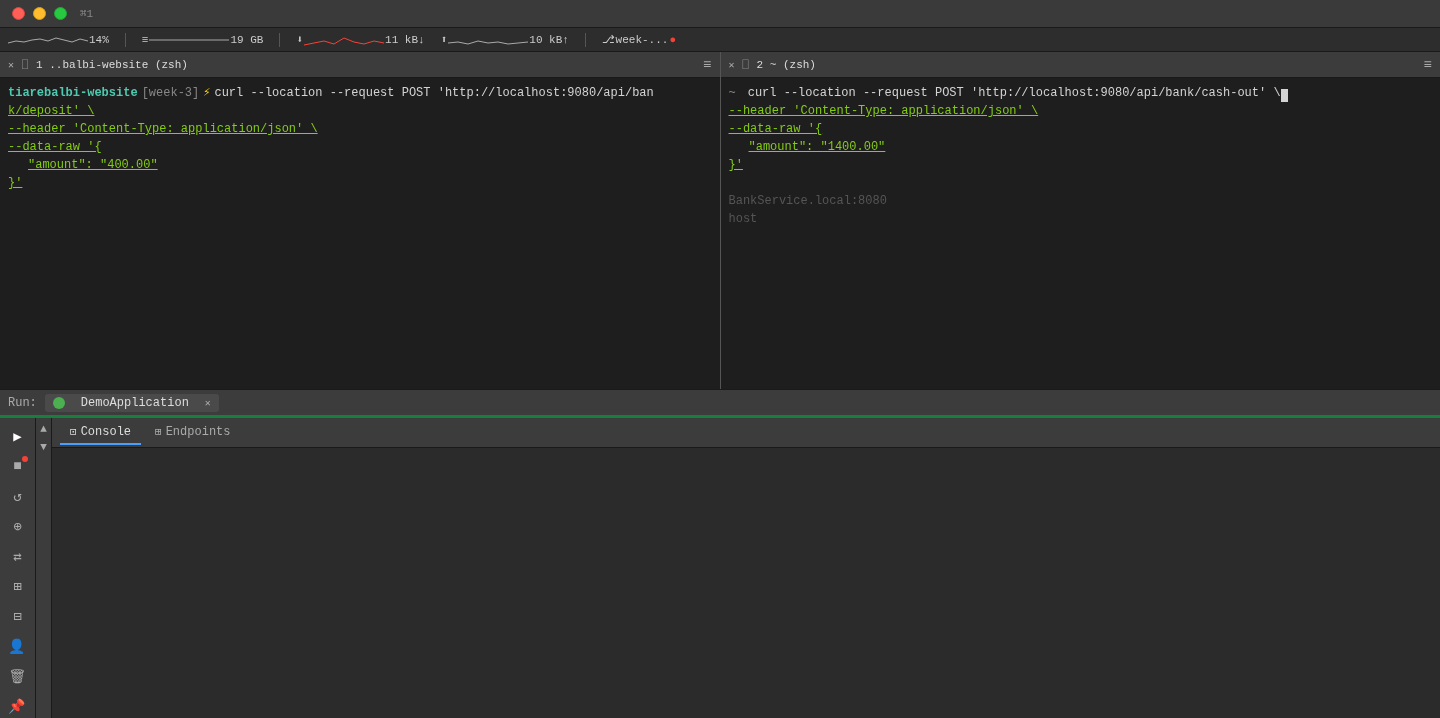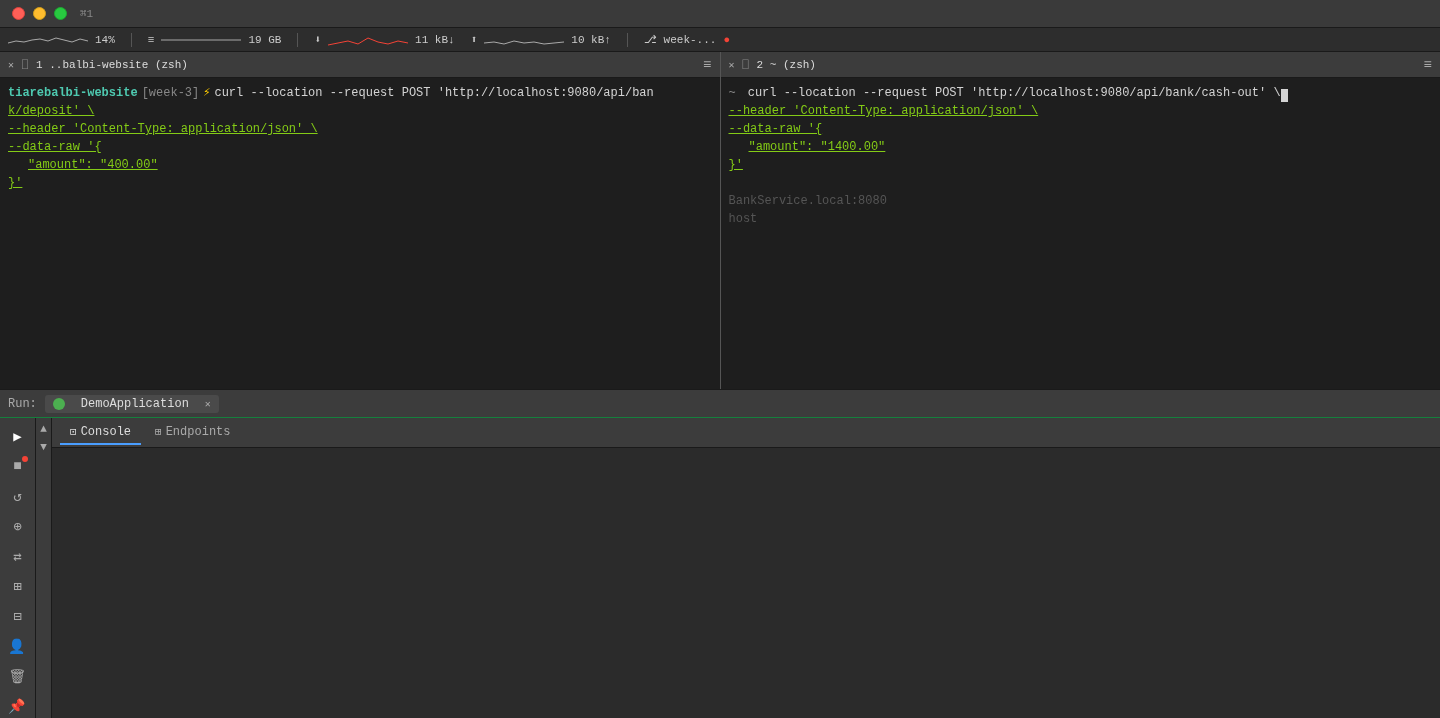--- a/index.html
+++ b/index.html
@@ -57,21 +57,21 @@
       align-items: center;
       padding: 0 8px;
       border-bottom: 1px solid #1a1a1a;
       color: #ccc;
       font-size: 11px;
       gap: 16px;
     }
     .stat-item {
       display: flex;
       align-items: center;
-      gap: 7px;
+      gap: 1px;
     }
     .stat-separator {
       width: 1px;
       height: 14px;
       background: #555;
     }
     .mini-graph {
       width: 80px;
       height: 14px;
     }
@@ -173,21 +173,21 @@
       flex-direction: column;
     }
 
     .run-bar {
       height: 28px;
       background: #3c3c3c;
       display: flex;
       align-items: center;
       padding: 0 8px;
       gap: 8px;
-      border-bottom: 1px solid #15803d;
+      border-bottom: 3px solid #15803d;
     }
     .run-label {
       color: #aaa;
       font-size: 12px;
     }
     .run-app-tab {
       display: flex;
       align-items: center;
       gap: 16px;
       background: #4a4a4a;

